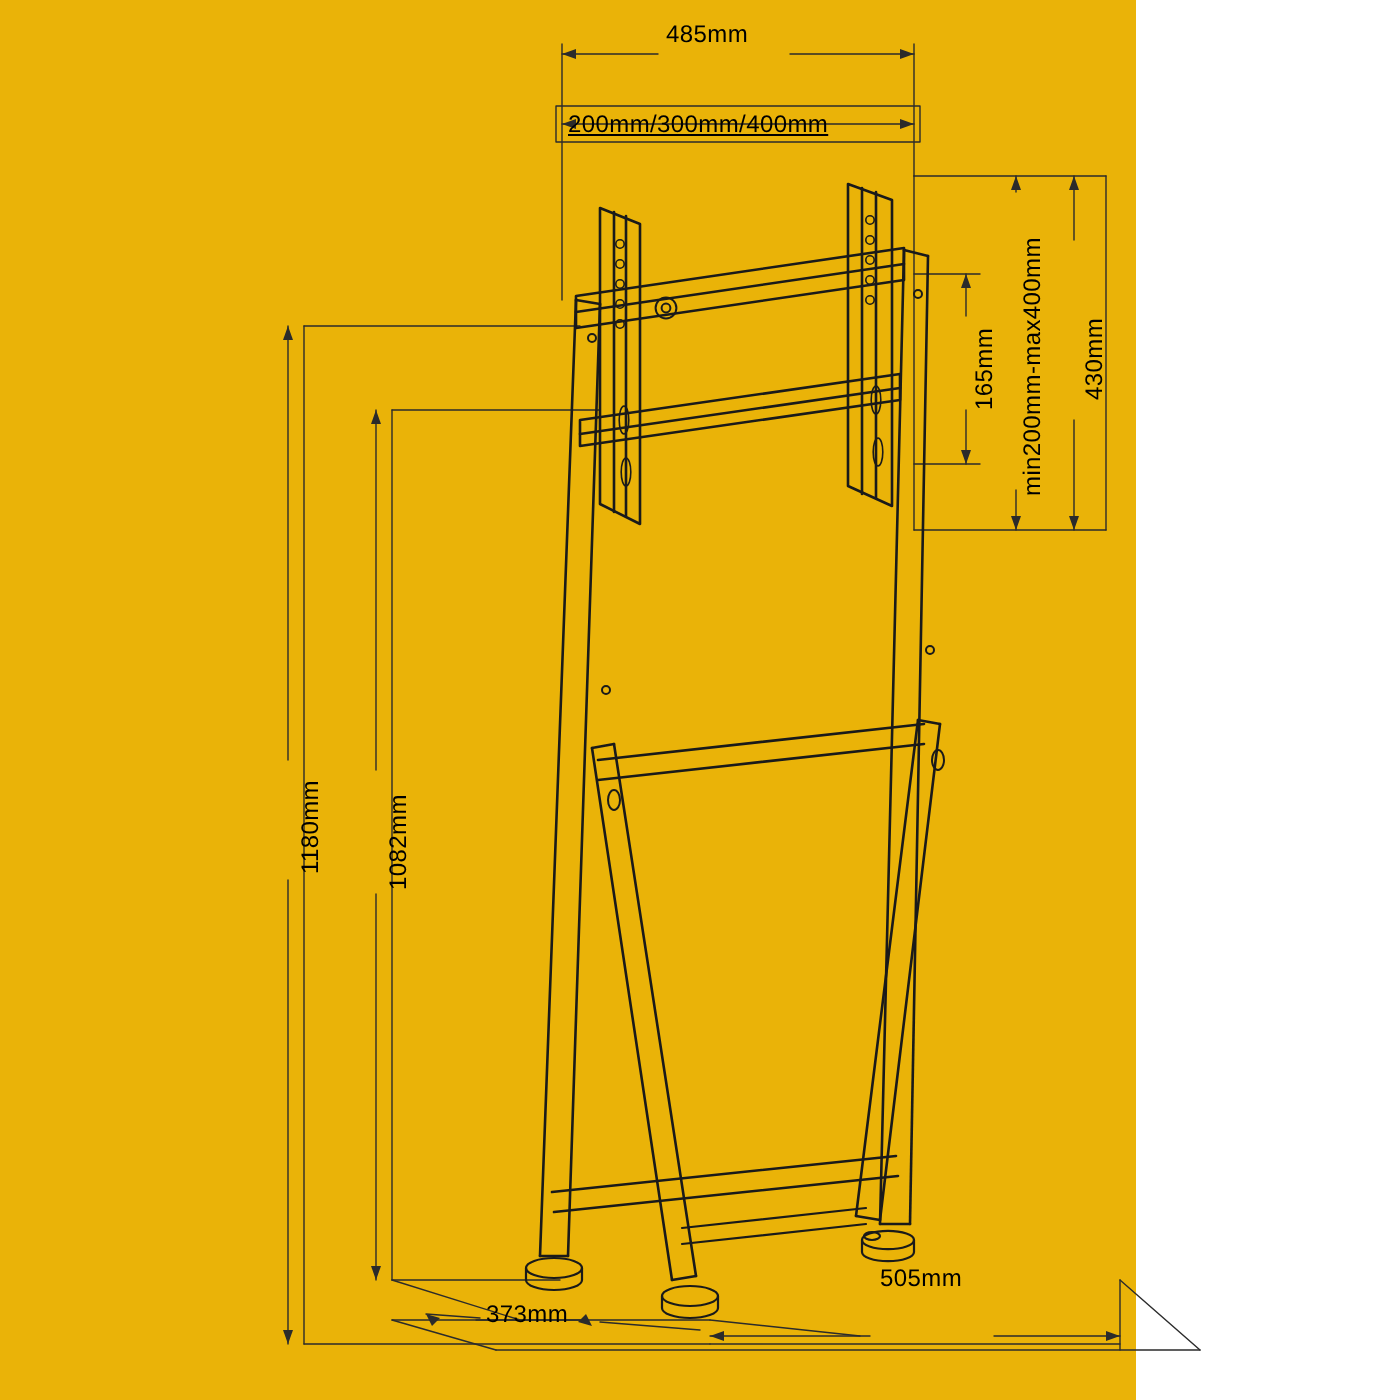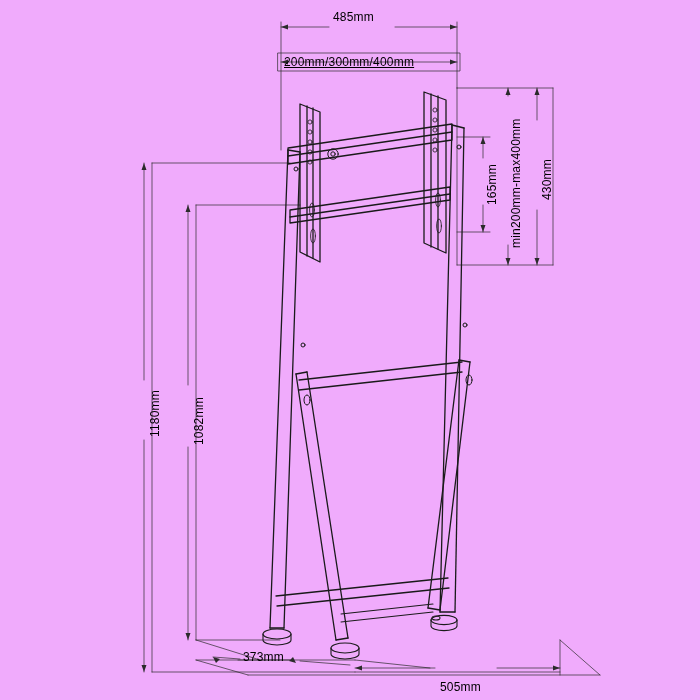--- a/index.html
+++ b/index.html
@@ -8,23 +8,23 @@
     background: #ffffff;
   }
   body {
     width: 700px;
     height: 700px;
     font-family: "Liberation Sans", sans-serif;
     overflow: hidden;
   }
   #stage {
     position: relative;
-    width: 700px;
+    width: 568px;
     height: 700px;
-    background: #f0abfc;
+    background: #eab308;
   }
   svg.drawing {
     position: absolute;
     top: 0;
     left: 0;
     width: 700px;
     height: 700px;
   }
   .dim-label {
     position: absolute;
@@ -240,15 +240,15 @@
   <div class="dim-label vert" style="left:540px; top:200px;">430mm</div>
 
   <div class="dim-label vert" style="left:485px; top:205px;">165mm</div>
 
   <div class="dim-label vert" style="left:148px; top:437px;">1180mm</div>
 
   <div class="dim-label vert" style="left:192px; top:445px;">1082mm</div>
 
   <div class="dim-label" style="left:243px; top:650px;">373mm</div>
 
-  <div class="dim-label" style="left:440px; top:680px;">505mm</div>
+  <div class="dim-label" style="left:440px; top:632px;">505mm</div>
 
 </div>
 
 </body></html>

